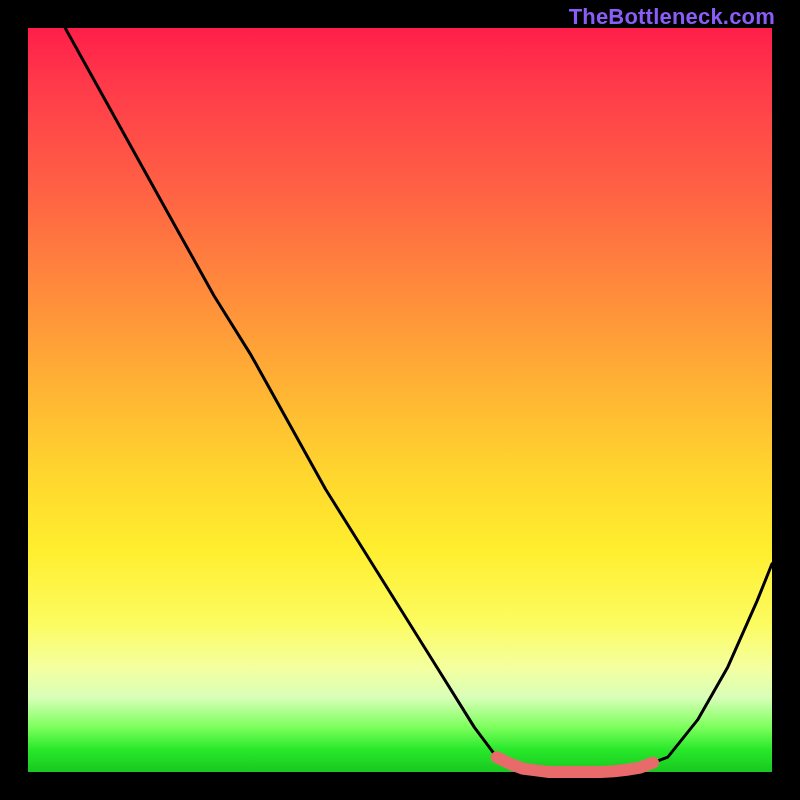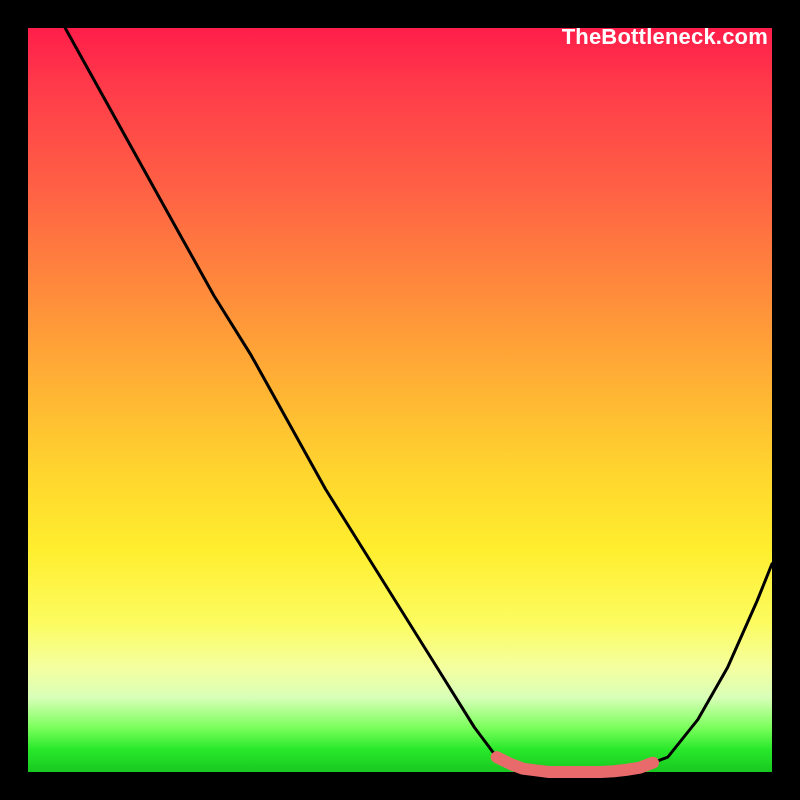--- a/index.html
+++ b/index.html
@@ -39,26 +39,25 @@
       #f4ffa0 86%,
       #d8ffb8 90%,
       #7cff5c 94%,
       #28e82a 97%,
       #18c820 100%
     );
   }
   .attribution {
     position: absolute;
     top: 4px;
-    right: 32px;
-    color: #ffffff;
+    right: 25px;
+    color: #8b5cf6;
     font-size: 22px;
     font-weight: 600;
     letter-spacing: 0.2px;
-    margin-top: 20px;
   }
   svg.curve {
     position: absolute;
     left: 0;
     top: 0;
     width: 744px;
     height: 744px;
     overflow: visible;
   }
 </style>

